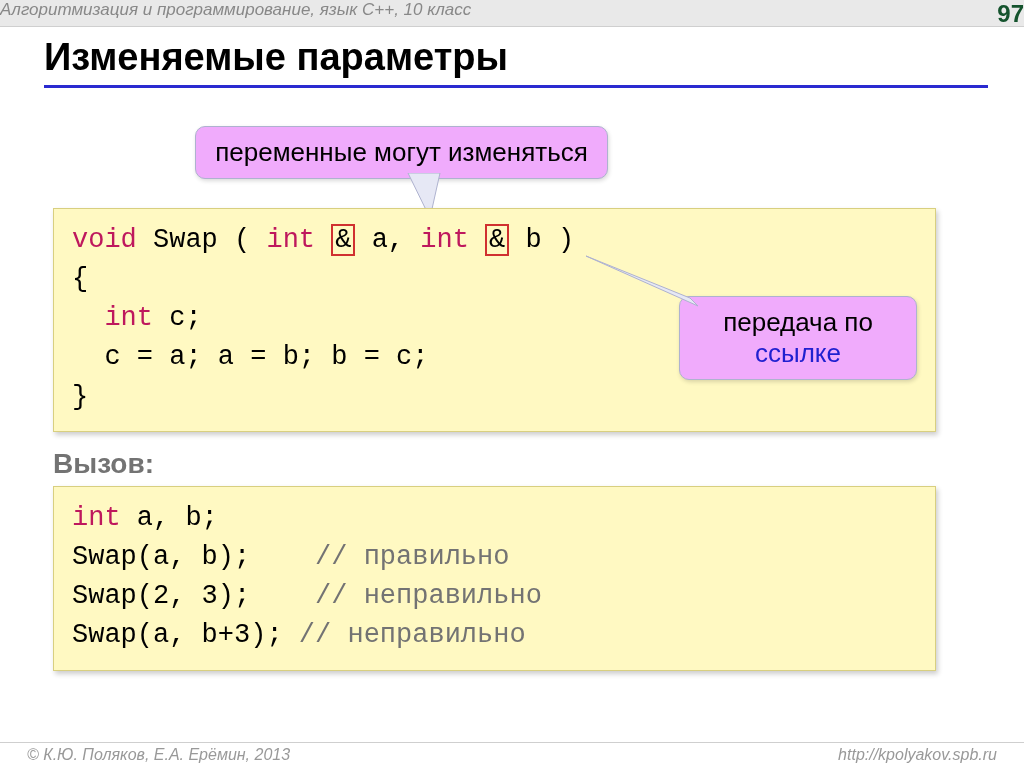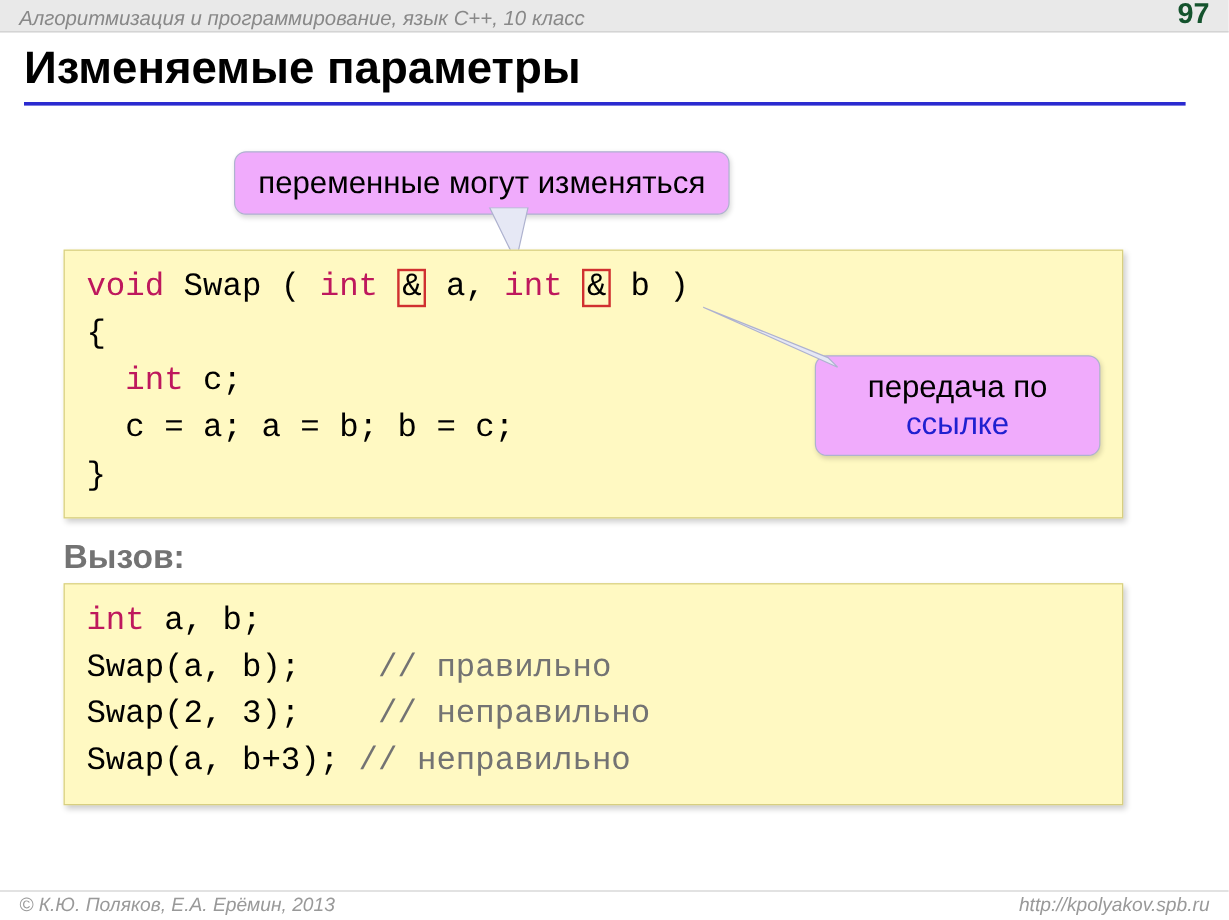--- a/index.html
+++ b/index.html
@@ -14,35 +14,35 @@
   }
   .topbar {
     position: absolute;
     top: 0; left: 0; right: 0;
     height: 26px;
     background: #e9e9e9;
     border-bottom: 1px solid #cfcfcf;
     color: #888;
     font-style: italic;
     font-size: 17px;
-    padding: 0 16px;
+    padding: 0 0;
     display: flex;
-    align-items: flex-end;
+    align-items: flex-start;
     justify-content: space-between;
   }
   .topbar .page-num {
     color: #14532d;
     font-weight: bold;
     font-style: normal;
     font-size: 24px;
   }
   .title {
     position: absolute;
     top: 36px;
-    left: 20px;
+    left: 44px;
     right: 36px;
     font-size: 38px;
     font-weight: bold;
     color: #000;
     border-bottom: 3px solid #2a2ad0;
     padding-bottom: 6px;
   }
   .callout {
     position: absolute;
     background: #f0abfc;
@@ -83,21 +83,21 @@
   .bluekw { color: #2020d0; }
   .footer {
     position: absolute;
     bottom: 0; left: 0; right: 0;
     height: 24px;
     border-top: 1px solid #cfcfcf;
     background: #fff;
     display: flex;
     justify-content: space-between;
     align-items: center;
-    padding: 0 16px;
+    padding: 0 27px;
     font-style: italic;
     color: #999;
     font-size: 16px;
   }
 </style>
 </head>
 <body>
 
 <div class="topbar">
   <span>Алгоритмизация и программирование, язык  C++, 10 класс</span>

